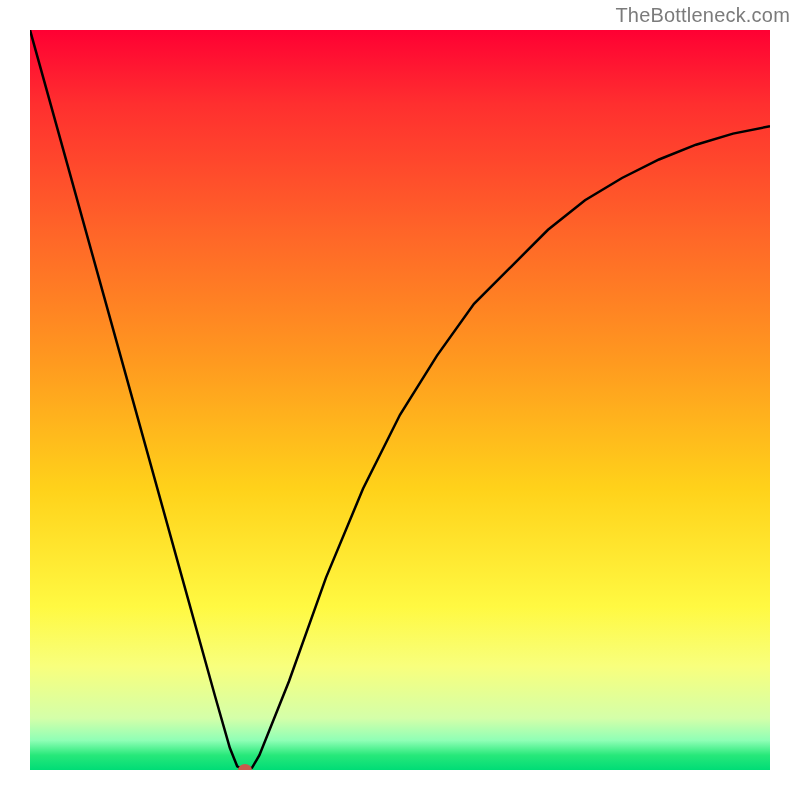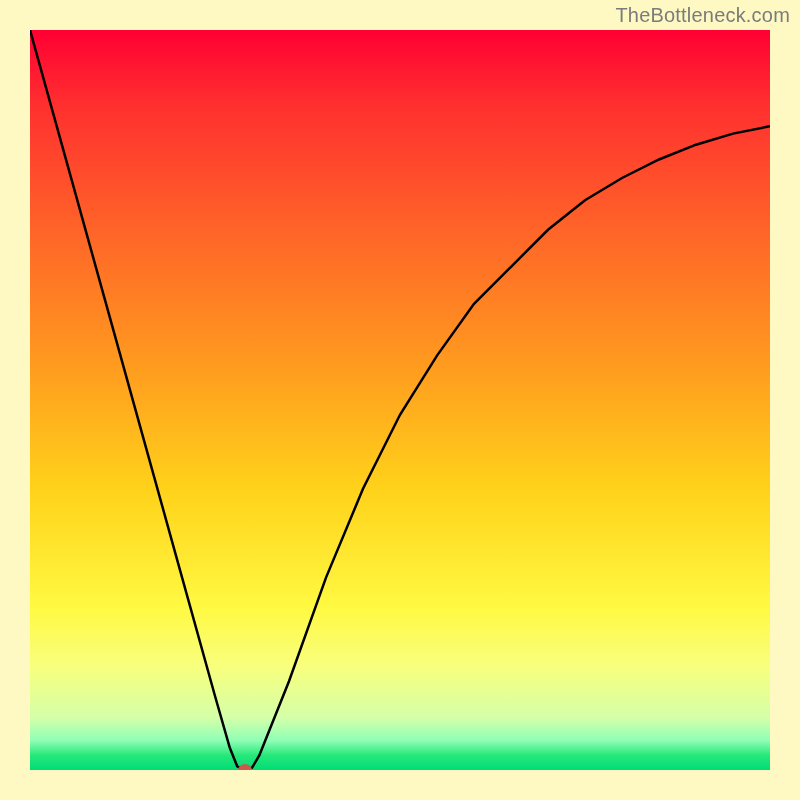--- a/index.html
+++ b/index.html
@@ -7,21 +7,21 @@
     padding: 0;
     width: 800px;
     height: 800px;
     background: #000;
     font-family: Arial, Helvetica, sans-serif;
   }
   .stage {
     position: relative;
     width: 800px;
     height: 800px;
-    background: #fef9c3;
+    background: #ffffff;
   }
   .watermark {
     position: absolute;
     top: 4px;
     right: 10px;
     color: #7b7b7b;
     font-size: 20px;
     font-weight: 500;
     letter-spacing: 0.2px;
     z-index: 5;

